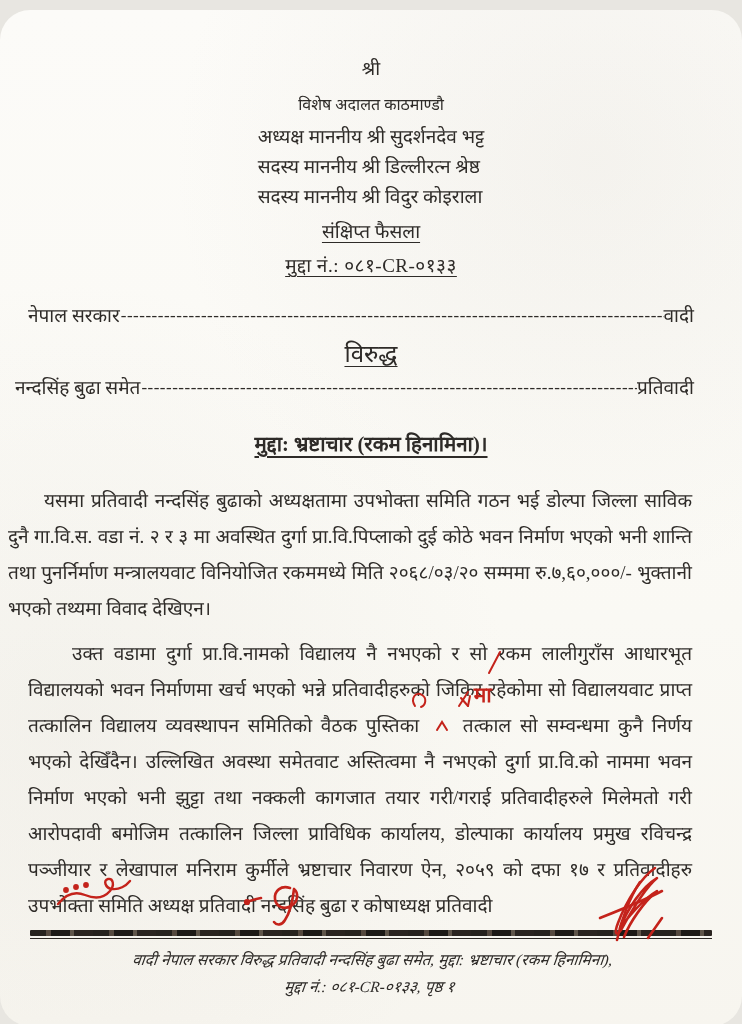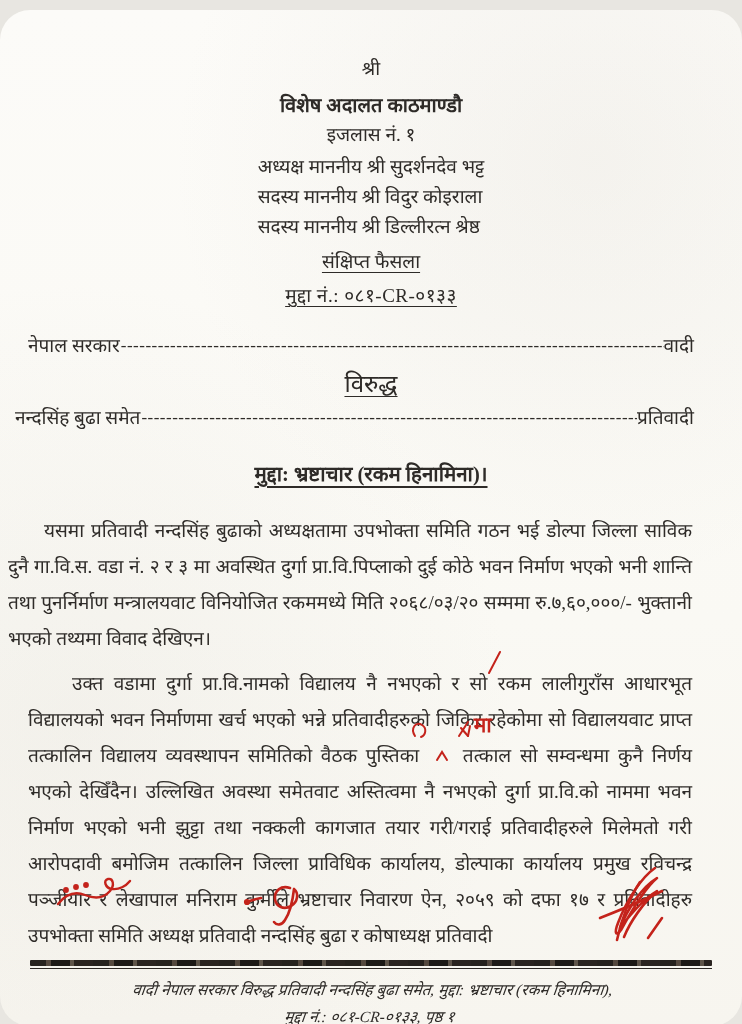--- a/index.html
+++ b/index.html
@@ -9,21 +9,21 @@
     background:#fbfaf6;
     background-image:
       radial-gradient(circle at 80% 15%, rgba(210,205,195,.18), transparent 40%),
       radial-gradient(circle at 10% 70%, rgba(205,200,190,.15), transparent 45%),
       linear-gradient(180deg,#fcfbf8 0%, #faf9f4 60%, #f7f5ef 100%);
     color:#2e2b28;
     font-family:"Liberation Serif","DejaVu Serif",serif;
     border-radius:30px;
   }
   .hdr{ text-align:center; padding-top:44px; font-size:19px; line-height:30px; }
-  .hdr .court{ margin-top:6px; font-size:20px;font-weight:bold; }
+  .hdr .court{ margin-top:6px; font-size:16px; }
   .hdr .bench{ font-size:19px; }
   .judges{ display:inline-block; text-align:left; margin-top:2px; }
   .u{ text-decoration:underline; text-underline-offset:4px; text-decoration-thickness:1.4px; }
   .doctype{ margin-top:5px; font-size:19px; }
   .caseno{ margin-top:4px; font-size:19px; letter-spacing:.5px; }
   .party{ display:flex; align-items:flex-end; padding:0 48px 0 28px; font-size:19px; line-height:26px; }
   .party.first{ margin-top:22px; }
   .party .nm, .party .lbl{ white-space:nowrap; }
   .dashes{ flex:1; overflow:hidden; white-space:nowrap; font-size:17px; letter-spacing:.5px; padding:0 1px; }
   .versus{ text-align:center; margin-top:7px; font-size:24px; }
@@ -48,26 +48,25 @@
   .overlay{ position:absolute; left:0; top:0; pointer-events:none; }
 </style>
 </head>
 <body>
 
 <div class="page">
 
   <div class="hdr">
     <div class="shree">श्री</div>
     <div class="court">विशेष अदालत काठमाण्डौ</div>
-    <div class="bench">इजलास नं. १</div>
     <div>
       <div class="judges">
         <div>अध्यक्ष माननीय श्री सुदर्शनदेव भट्ट</div>
+        <div>सदस्य माननीय श्री डिल्लीरत्न श्रेष्ठ</div>
         <div>सदस्य माननीय श्री विदुर कोइराला</div>
-        <div>सदस्य माननीय श्री डिल्लीरत्न श्रेष्ठ</div>
       </div>
     </div>
     <div class="doctype"><span class="u">संक्षिप्त फैसला</span></div>
     <div class="caseno"><span class="u">मुद्दा नं.: ०८१-CR-०१३३</span></div>
   </div>
 
   <div class="party first">
     <span class="nm">नेपाल सरकार</span>
     <span class="dashes">------------------------------------------------------------------------------------------------------------------------------------------------</span>
     <span class="lbl">वादी</span>

